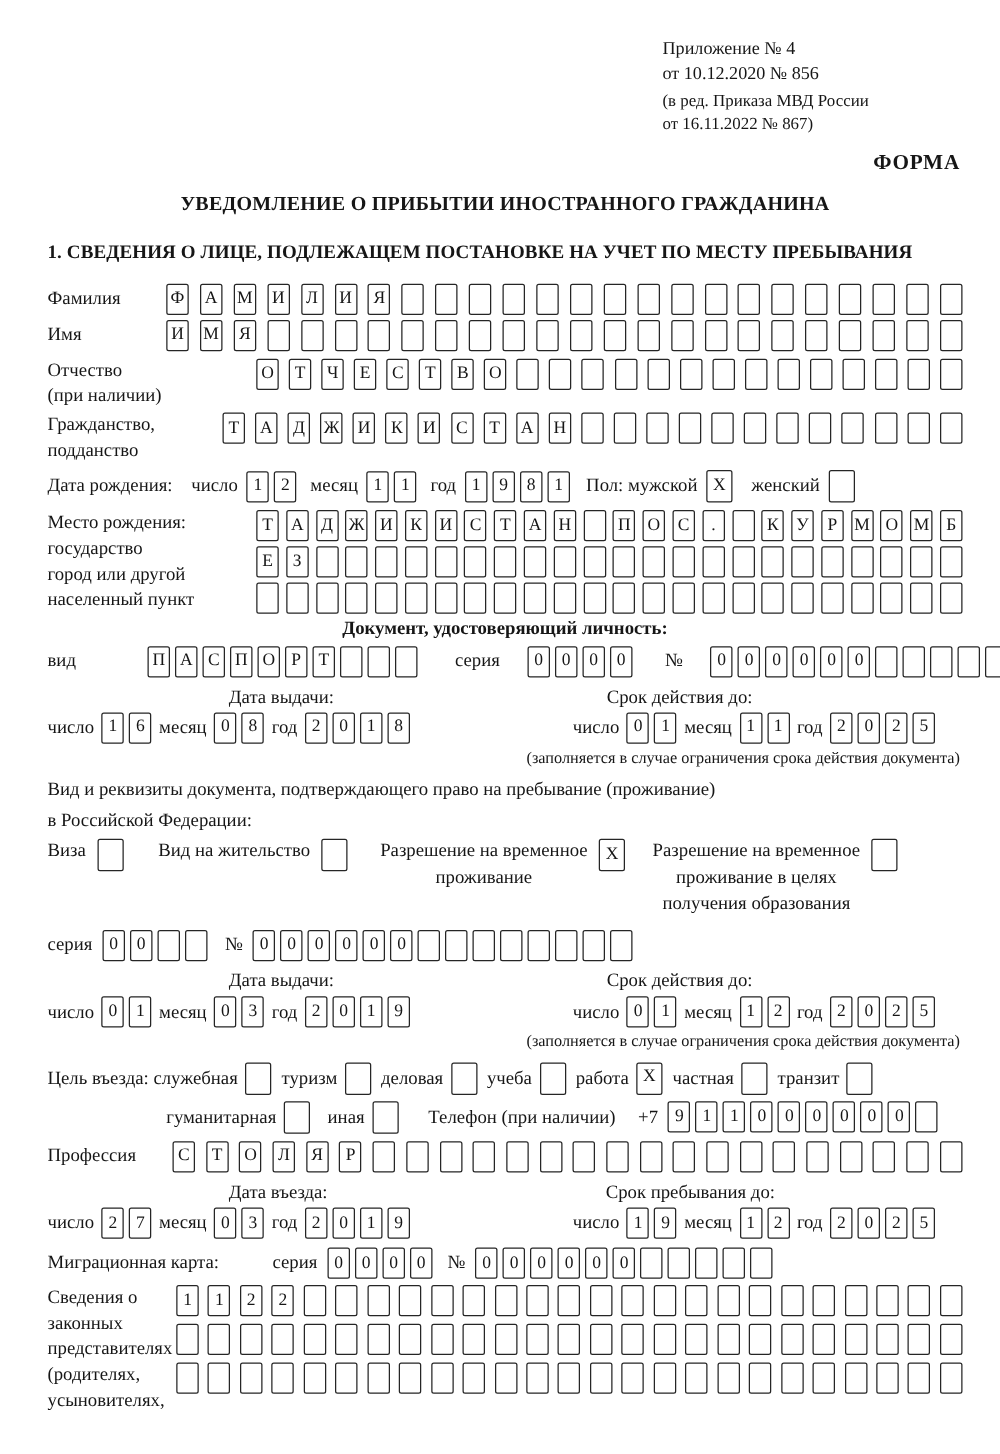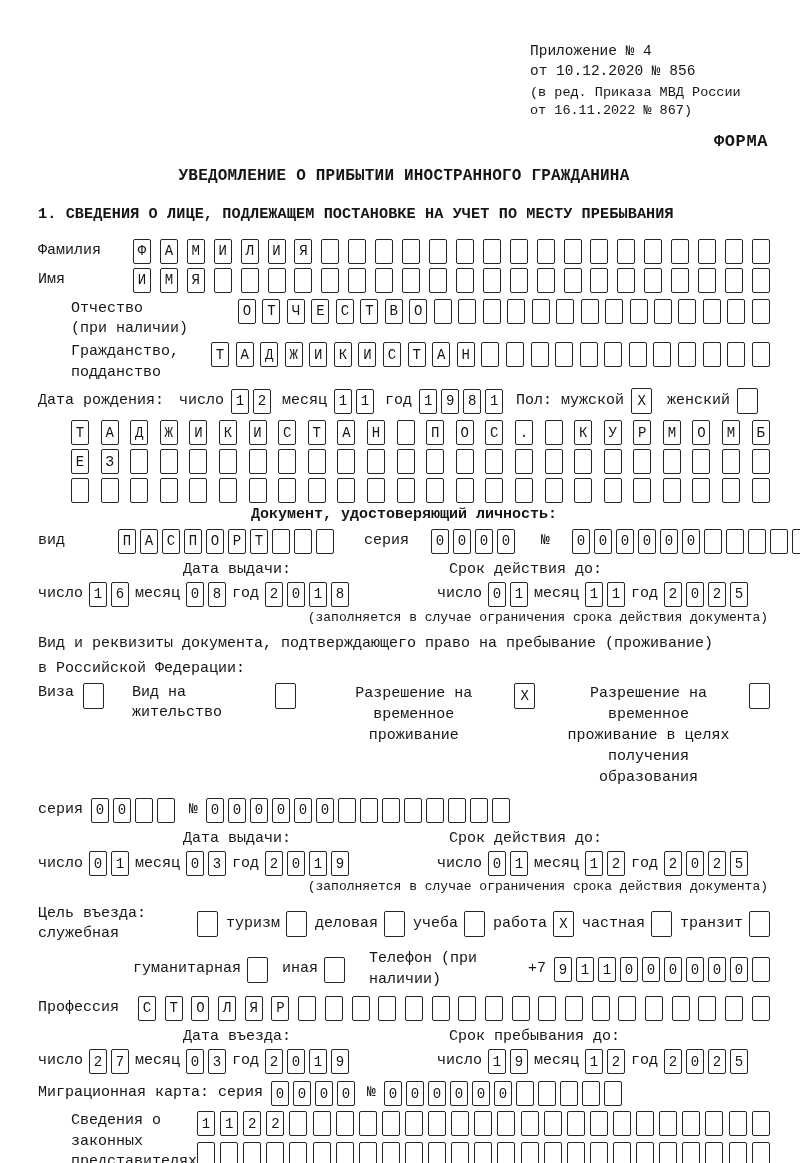--- a/index.html
+++ b/index.html
@@ -1,20 +1,20 @@
 <!DOCTYPE html>
 <html><head>
 <meta charset="utf-8">
 <style>
   * { box-sizing: border-box; }
   html,body { margin:0; padding:0; background:#ffffff; }
   .page {
     width:800px; height:1163px; background:#ffffff; overflow:hidden;
-    font-family:Liberation Mono, monospace; color:#161616;
-    padding:42px 30px 0 38px; position:relative; font-size:15px; line-height:1.35;
+    font-family:Liberation Serif, serif; color:#161616;
+    padding:30px 30px 0 38px; position:relative; font-size:15px; line-height:1.35;
   }
   
   .hdr { margin-left:auto; width:240px; font-size:14.5px; line-height:1.35; }
   .hdr .sub { font-size:13.5px; margin-top:3px; line-height:1.3; }
   .forma { text-align:right; font-weight:bold; font-size:17px; letter-spacing:.6px; margin-top:12px; padding-right:2px; }
   .title { text-align:center; font-weight:bold; font-size:16px; margin-top:10px; line-height:1.5; letter-spacing:.2px; }
   .blank-line { display:inline-block; width:52px; border-bottom:2px solid #3a3a3a; height:14px; margin-left:10px; }
   .sec1 { font-weight:bold; font-size:15.2px; margin-top:16px; letter-spacing:.1px; }
   
   .cell {
@@ -23,21 +23,21 @@
     font-size:14px; background:#fff; line-height:1;
   }
   .cells { display:flex; }
   .cells.fill { flex:1; justify-content:space-between; }
   .cells.tight { gap:4px; }
   .cb {
     width:21px; min-width:21px; height:26px; border:1.6px solid #252525; border-radius:2px;
     display:inline-flex; align-items:center; justify-content:center; font-size:14px; background:#fff;
   }
   .crow { display:flex; align-items:center; margin-top:4px; }
-  .crow.top { align-items:flex-start;margin-left:33px; }
+  .crow.top { align-items:flex-start; }
   .lbl95  { flex:0 0 95px; }
   .lbl167 { flex:0 0 167px; }
   .lbl140 { flex:0 0 140px; }
   .stack3 { flex:1; display:flex; flex-direction:column; gap:4px; }
   .lblcol { display:flex; flex-direction:column; line-height:1.38; }
   
   .dheads { display:flex; margin-top:6px; }
   .dheads .h1 { margin-left:145px; }
   .dheads .h2 { margin-left:auto; margin-right:168px; }
   .dline { display:flex; justify-content:space-between; margin-top:2px; padding-right:22px; }
@@ -216,20 +216,26 @@
         <span class="cell">8</span>
         <span class="cell">1</span>
       </span>
     <span style="margin-left:6px;">Пол: мужской</span>
     <span class="cb">X</span>
     <span style="margin-left:8px;">женский</span>
     <span class="cb"></span>
   </div>
 
   <div class="crow top" style="margin-top:6px;">
+    <span class="lbl167 lblcol">
+      <span>Место рождения:</span>
+      <span>государство</span>
+      <span>город или другой</span>
+      <span>населенный пункт</span>
+    </span>
     <span class="stack3">
       <span class="cells fill">
           <span class="cell">Т</span>
           <span class="cell">А</span>
           <span class="cell">Д</span>
           <span class="cell">Ж</span>
           <span class="cell">И</span>
           <span class="cell">К</span>
           <span class="cell">И</span>
           <span class="cell">С</span>

